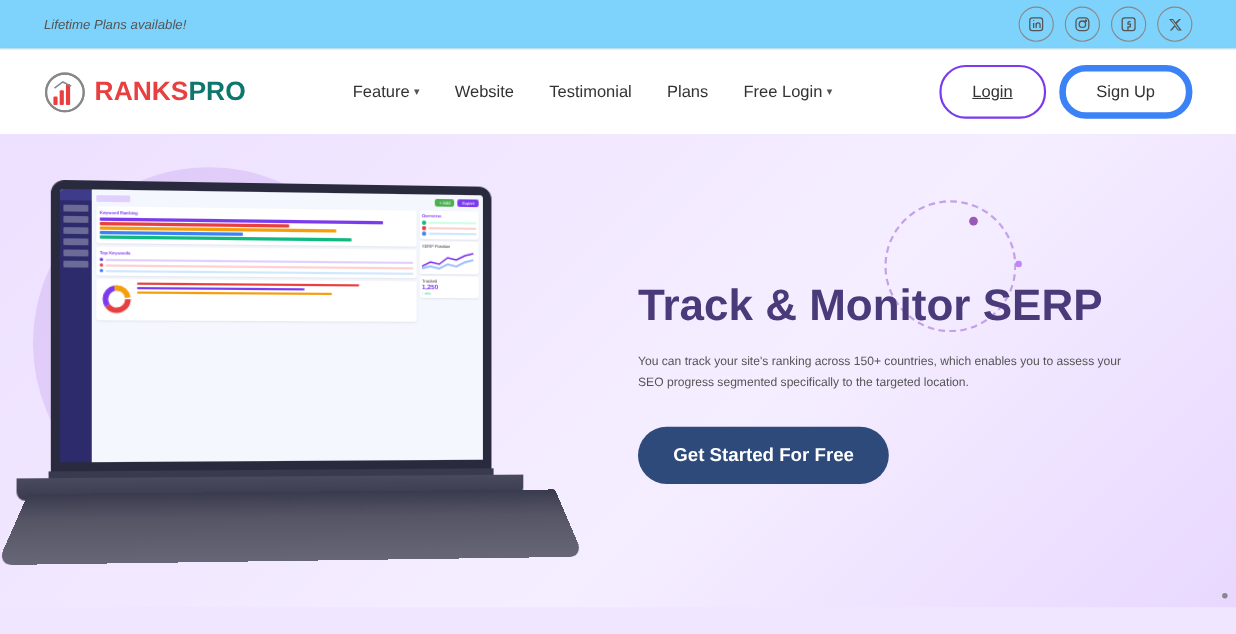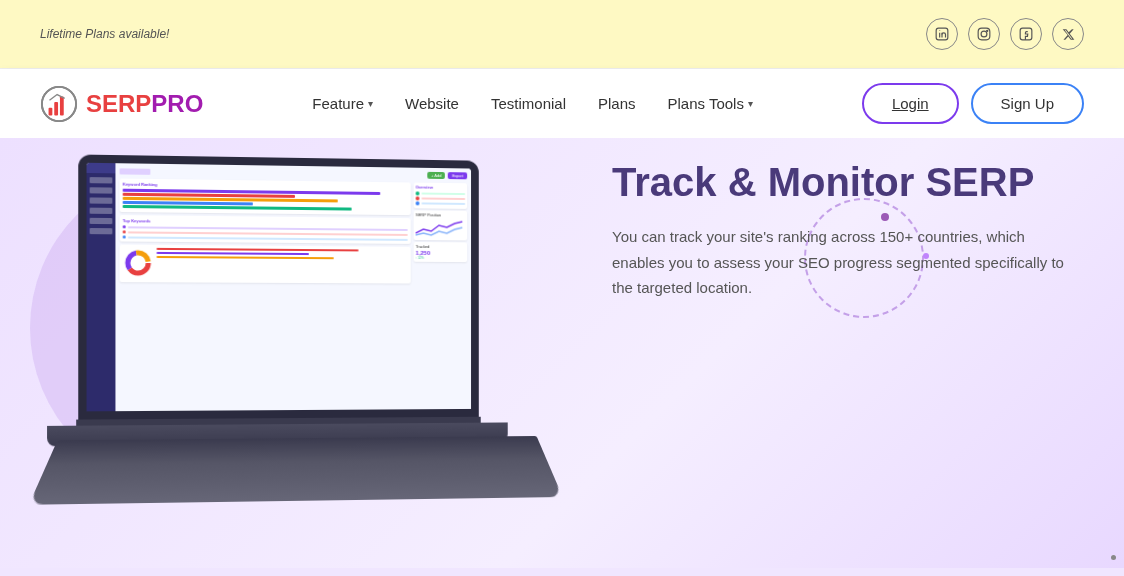--- a/index.html
+++ b/index.html
@@ -7,25 +7,25 @@
       font-family: 'Segoe UI', Arial, sans-serif;
       background: #f0e6ff;
       width: 1124px;
       min-height: 576px;
       overflow: hidden;
       position: relative;
     }
 
     
     .top-bar {
-      background: #fef9c3;
+      background: #7dd3fc;
       display: flex;
       justify-content: space-between;
       align-items: center;
-      padding: 18px 40px;
+      padding: 6px 40px;
       border-bottom: 1px solid #eee;
     }
     .top-bar-left {
       font-size: 12px;
       color: #555;
       font-style: italic;
     }
     .social-icons {
       display: flex;
       gap: 10px;
@@ -102,33 +102,34 @@
       border-radius: 24px;
       background: transparent;
       color: #333;
       font-size: 15px;
       font-weight: 500;
       cursor: pointer;
       text-decoration: underline;
     }
     .btn-signup {
       padding: 10px 28px;
-      border: 2px solid #3b82f6;
+      border: 6px solid #3b82f6;
       border-radius: 24px;
       background: transparent;
       color: #333;
       font-size: 15px;
       font-weight: 500;
       cursor: pointer;
     }
 
     
     .hero {
       display: flex;
-      padding: 20px 40px 0 52px;
+      align-items: center;
+      padding: 20px 40px 0 20px;
       min-height: 430px;
       position: relative;
       background: linear-gradient(135deg, #ede0ff 0%, #f5eeff 60%, #e8d8ff 100%);
     }
 
     
     .bg-circle {
       position: absolute;
       left: 30px;
       top: 30px;
@@ -348,21 +349,21 @@
 
     .hero-title {
       font-size: 40px;
       font-weight: 800;
       color: #4a3a7a;
       line-height: 1.2;
       margin-bottom: 18px;
     }
 
     .hero-subtitle {
-      font-size: 15px;
+      font-size: 11px;
       color: #555;
       line-height: 1.7;
       max-width: 460px;
       margin-bottom: 30px;
     }
 
     .btn-cta {
       background: #2d4a7a;
       color: #fff;
       padding: 16px 32px;
@@ -440,21 +441,21 @@
   <a class="logo" href="#">
     <svg class="logo-icon" viewBox="0 0 40 40" fill="none" xmlns="http://www.w3.org/2000/svg">
       <circle cx="20" cy="20" r="18" stroke="#888" stroke-width="2" fill="none"></circle>
       <rect x="9" y="24" width="4" height="8" rx="1" fill="#e84040"></rect>
       <rect x="15" y="18" width="4" height="14" rx="1" fill="#e84040"></rect>
       <rect x="21" y="12" width="4" height="20" rx="1" fill="#e84040"></rect>
       <path d="M10 16 L18 10 L26 14" stroke="#888" stroke-width="1.5" fill="none"></path>
       <circle cx="20" cy="20" r="18" stroke="#888" stroke-width="2" fill="none"></circle>
     </svg>
     <span class="logo-text">
-      <span>SERP</span><span style="color:#a21caf">PRO</span>
+      <span>RANKS</span><span style="color:#0f766e">PRO</span>
     </span>
   </a>
 
   <ul class="nav-links">
     <li>
       <a class="nav-dropdown">
         <span>Feature</span>
         <span class="chevron">▾</span>
       </a>
     </li>
@@ -462,21 +463,21 @@
       <a>Website</a>
     </li>
     <li>
       <a>Testimonial</a>
     </li>
     <li>
       <a>Plans</a>
     </li>
     <li>
       <a class="nav-dropdown">
-        <span>Plans Tools</span>
+        <span>Free Login</span>
         <span class="chevron">▾</span>
       </a>
     </li>
   </ul>
 
   <div class="nav-buttons">
     <button class="btn-login">Login</button>
     <button class="btn-signup">Sign Up</button>
   </div>
 </nav>
@@ -601,16 +602,17 @@
       </div>
 
     </div>
   </div>
 
   <div class="hero-text">
     <h1 class="hero-title">
       <span>Track &amp; Monitor SERP</span><br>
     </h1>
     <p class="hero-subtitle">You can track your site's ranking across 150+ countries, which enables you to assess your SEO progress segmented specifically to the targeted location.</p>
+    <button class="btn-cta">Get Started For Free</button>
   </div>
 
   <div class="bottom-dot"></div>
 </section>
 
 </body></html>

